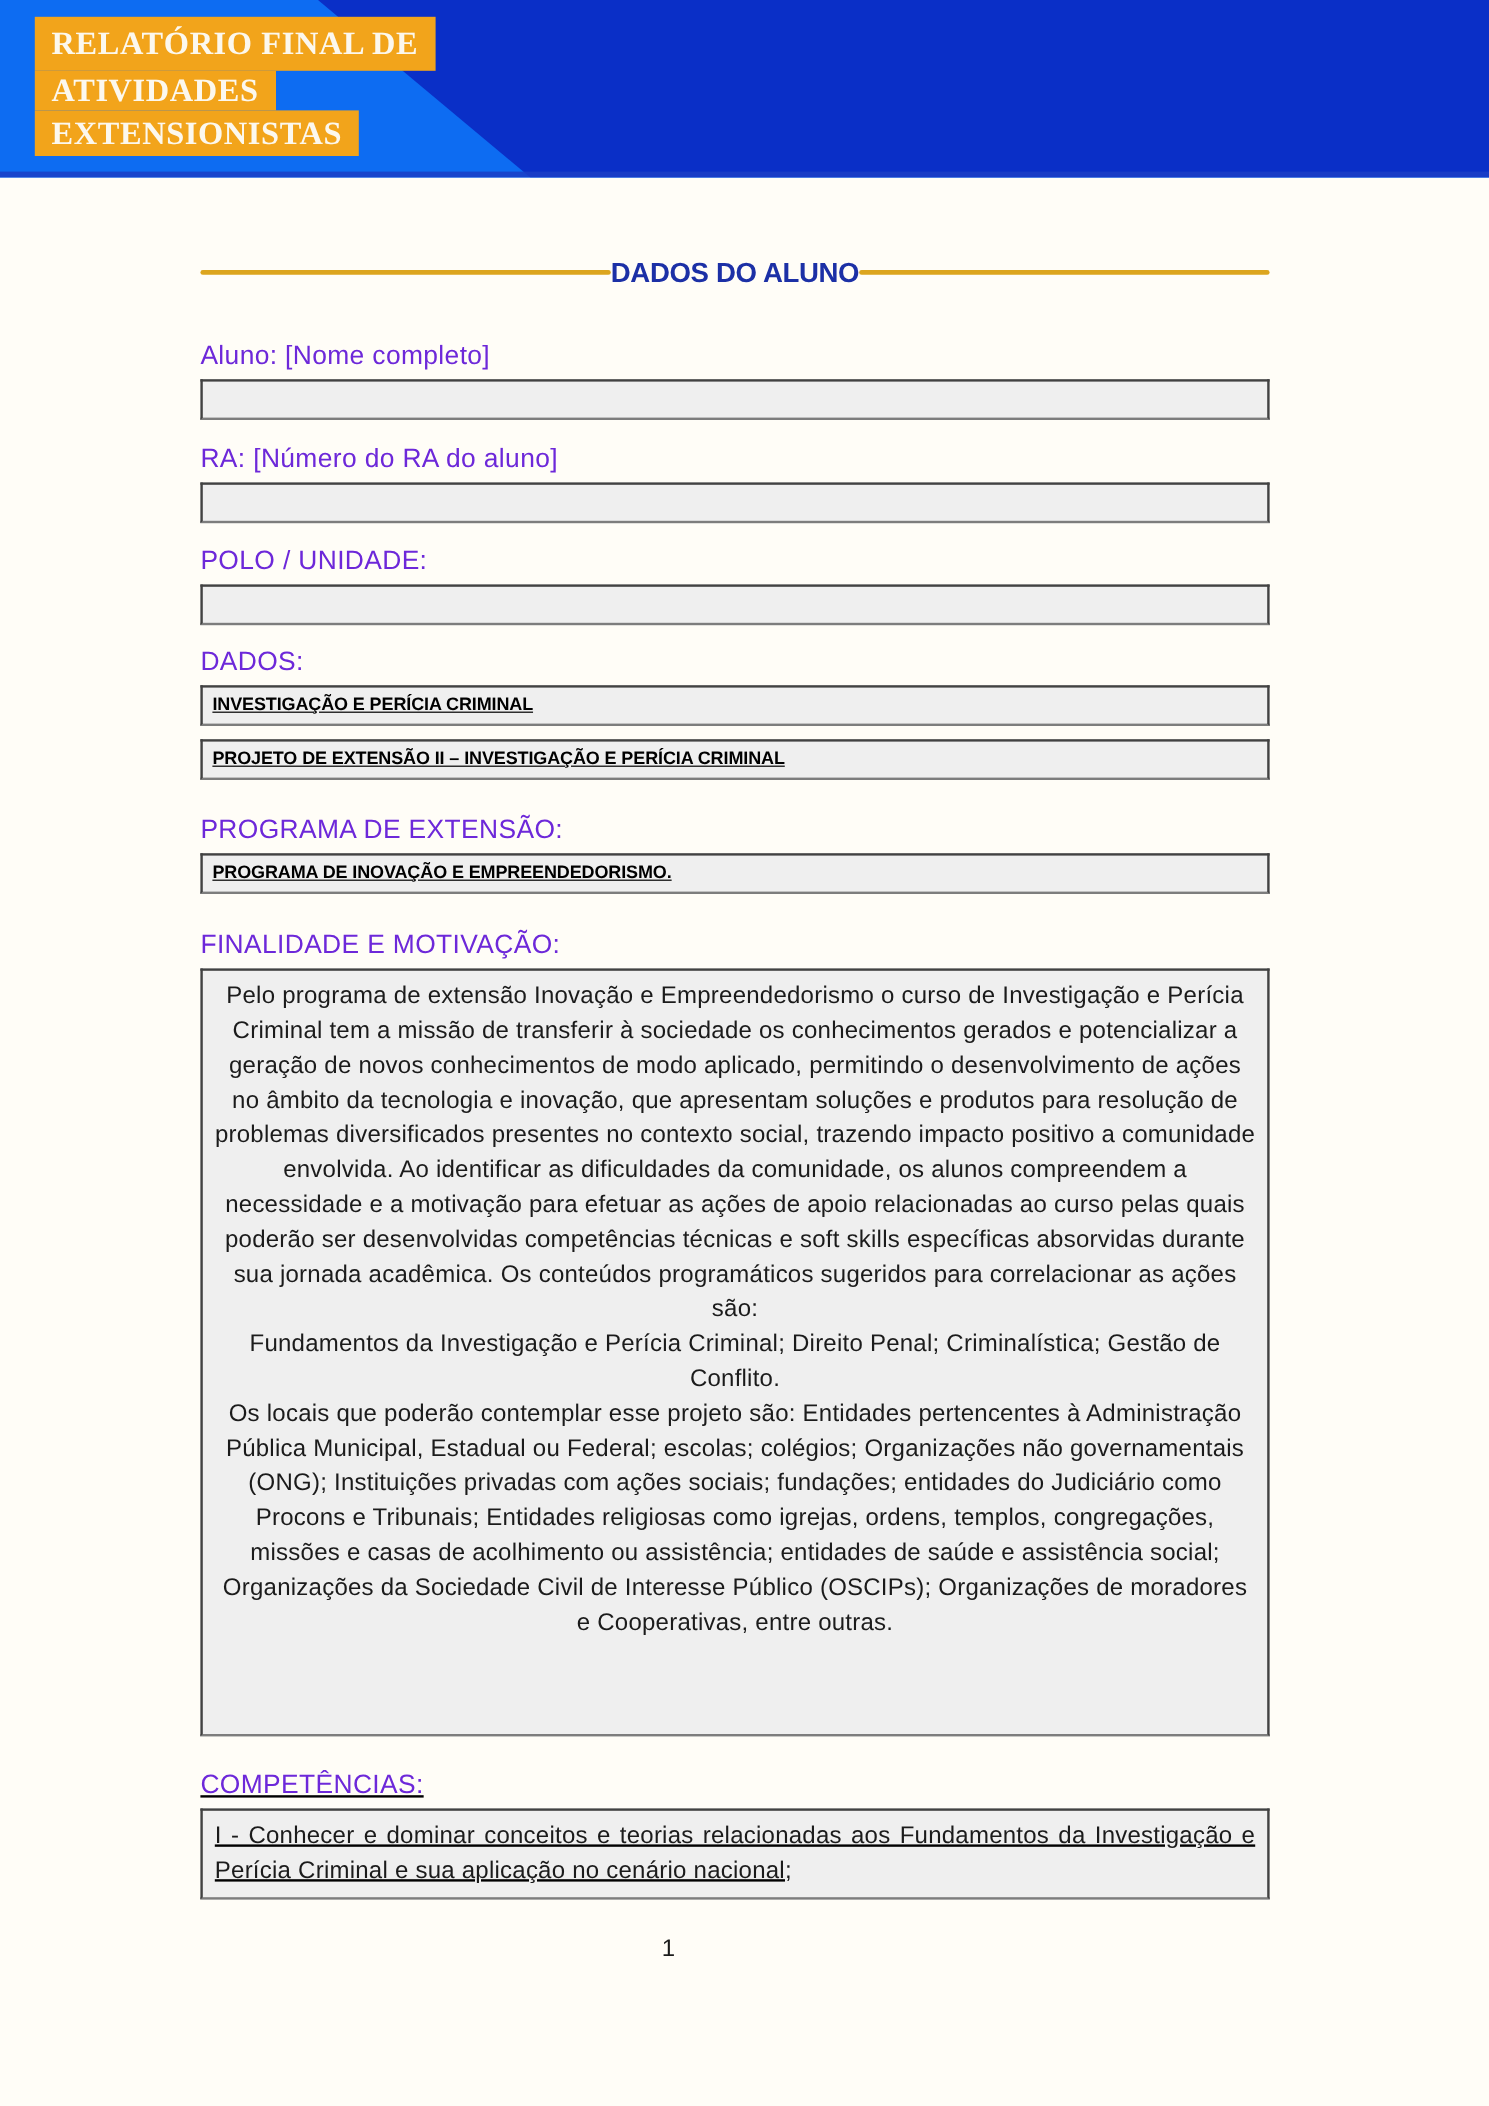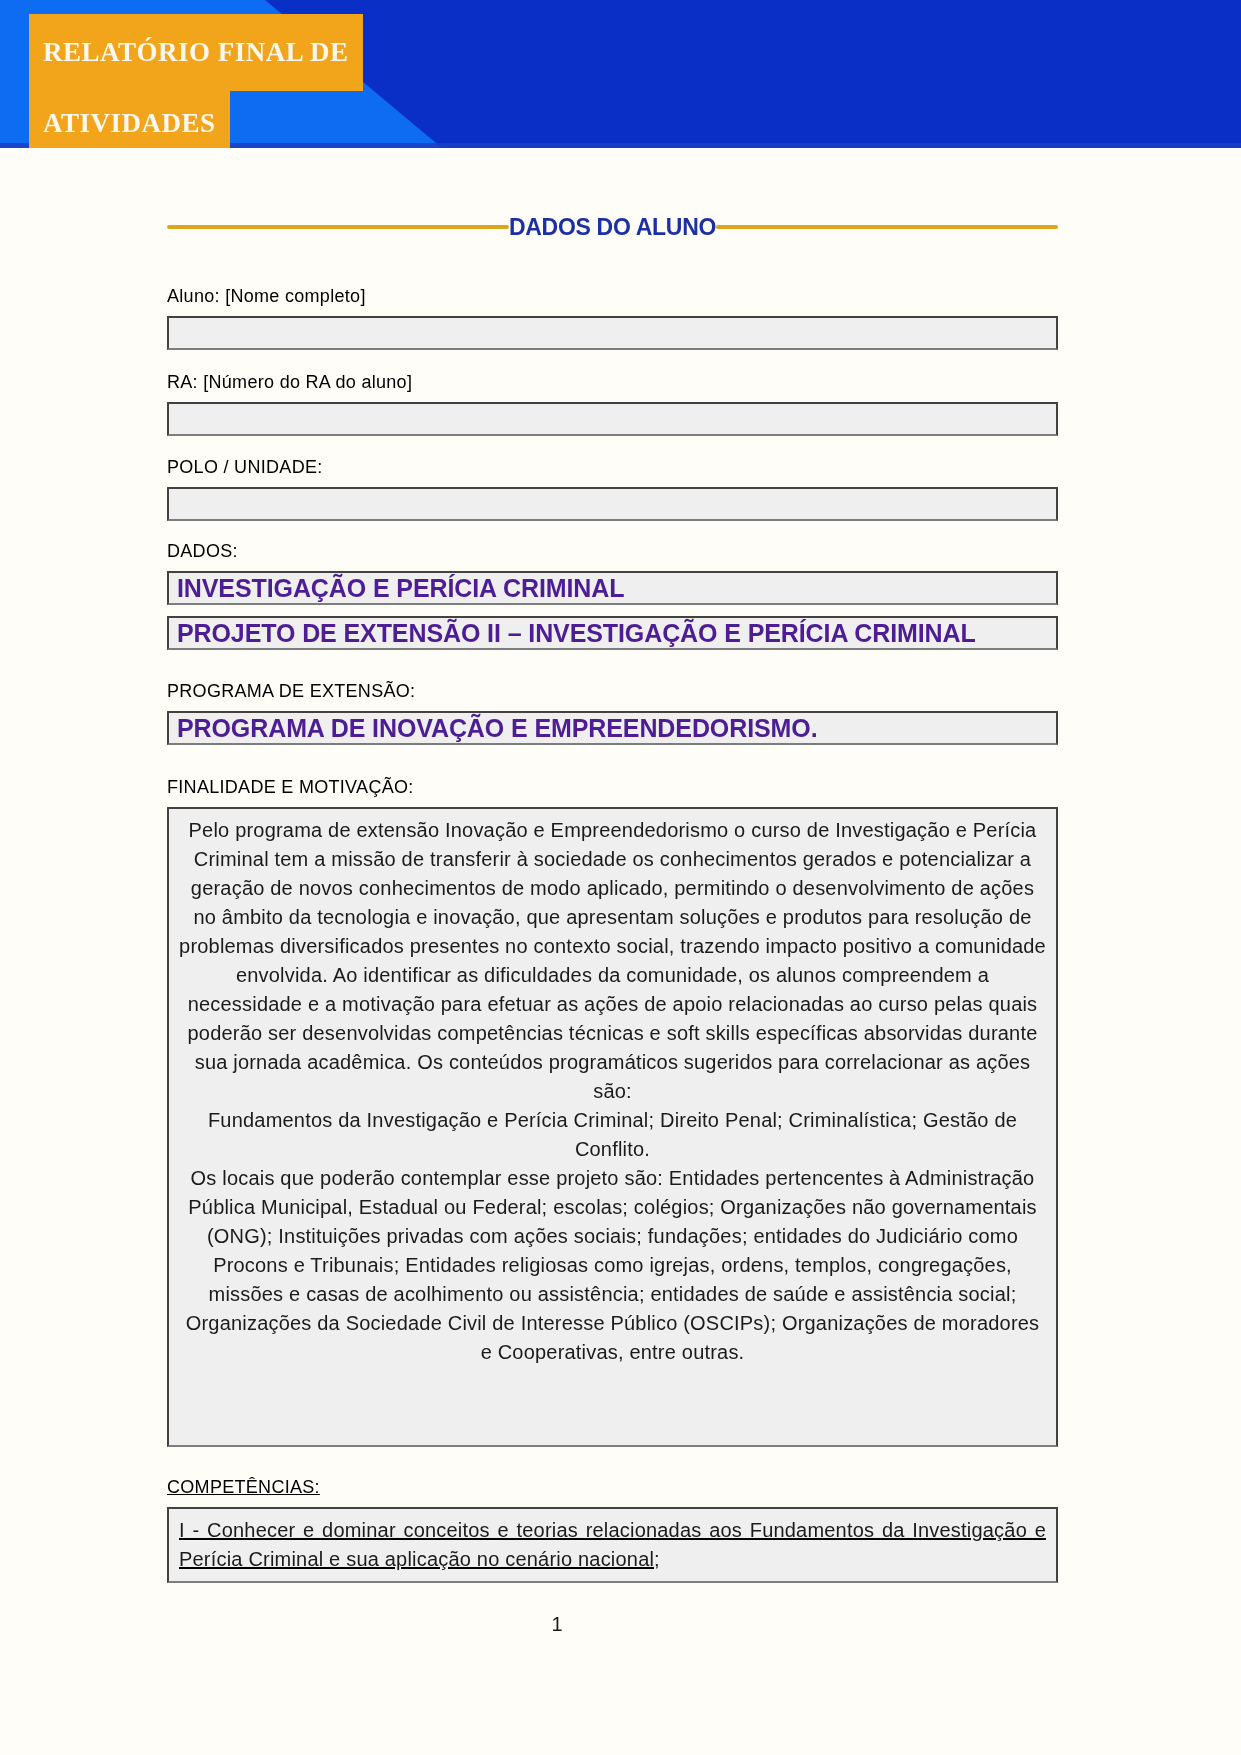--- a/index.html
+++ b/index.html
@@ -33,21 +33,21 @@
     position:absolute;left:29px;top:14px;
   }
   .banner-line{
     display:table;
     background:#f2a41b;
     color:#fcf8ee;
     font-family:"Liberation Serif", serif;
     font-weight:700;
     font-size:27px;
     letter-spacing:.5px;
-    padding:16px 14px;
+    padding:0 14px;
     white-space:nowrap;
   }
   .banner-line.l1{line-height:45px;}
   .banner-line.l2{line-height:33px;}
   .banner-line.l3{line-height:38px;}
 
   
   .content{
     margin-left:167px;
     width:891px;
@@ -70,45 +70,46 @@
     margin:0;
     font-size:23px;
     font-weight:700;
     letter-spacing:-.3px;
     color:#1c30a6;
     white-space:nowrap;
   }
 
   
   .field-label{
-    color:#000000;
-    font-size:18px;
+    color:#6d28d9;
+    font-size:22px;
     letter-spacing:.3px;
     line-height:24px;
     margin-bottom:8px;
   }
   .box{
     box-sizing:border-box;
     width:891px;
     background:#efefef;
     border:2px solid #424242;
     border-bottom-color:#7d7d7d;
   }
   .box.single{
     height:34px;
     line-height:30px;
     padding:0 8px;
   }
   .box.value{
     font-weight:700;
-    color:#4c1d95;
-    font-size:25px;
+    color:#000000;
+    font-size:15px;
     letter-spacing:-.1px;
     white-space:nowrap;
     overflow:hidden;
+    text-decoration:underline;
   }
   .box.multiline{
     padding:7px 10px;
     font-size:20px;
     letter-spacing:.2px;
     line-height:29px;
     color:#1b1b1b;
   }
   .box.multiline p{margin:0;}
   .box.justify{text-align:justify;}

